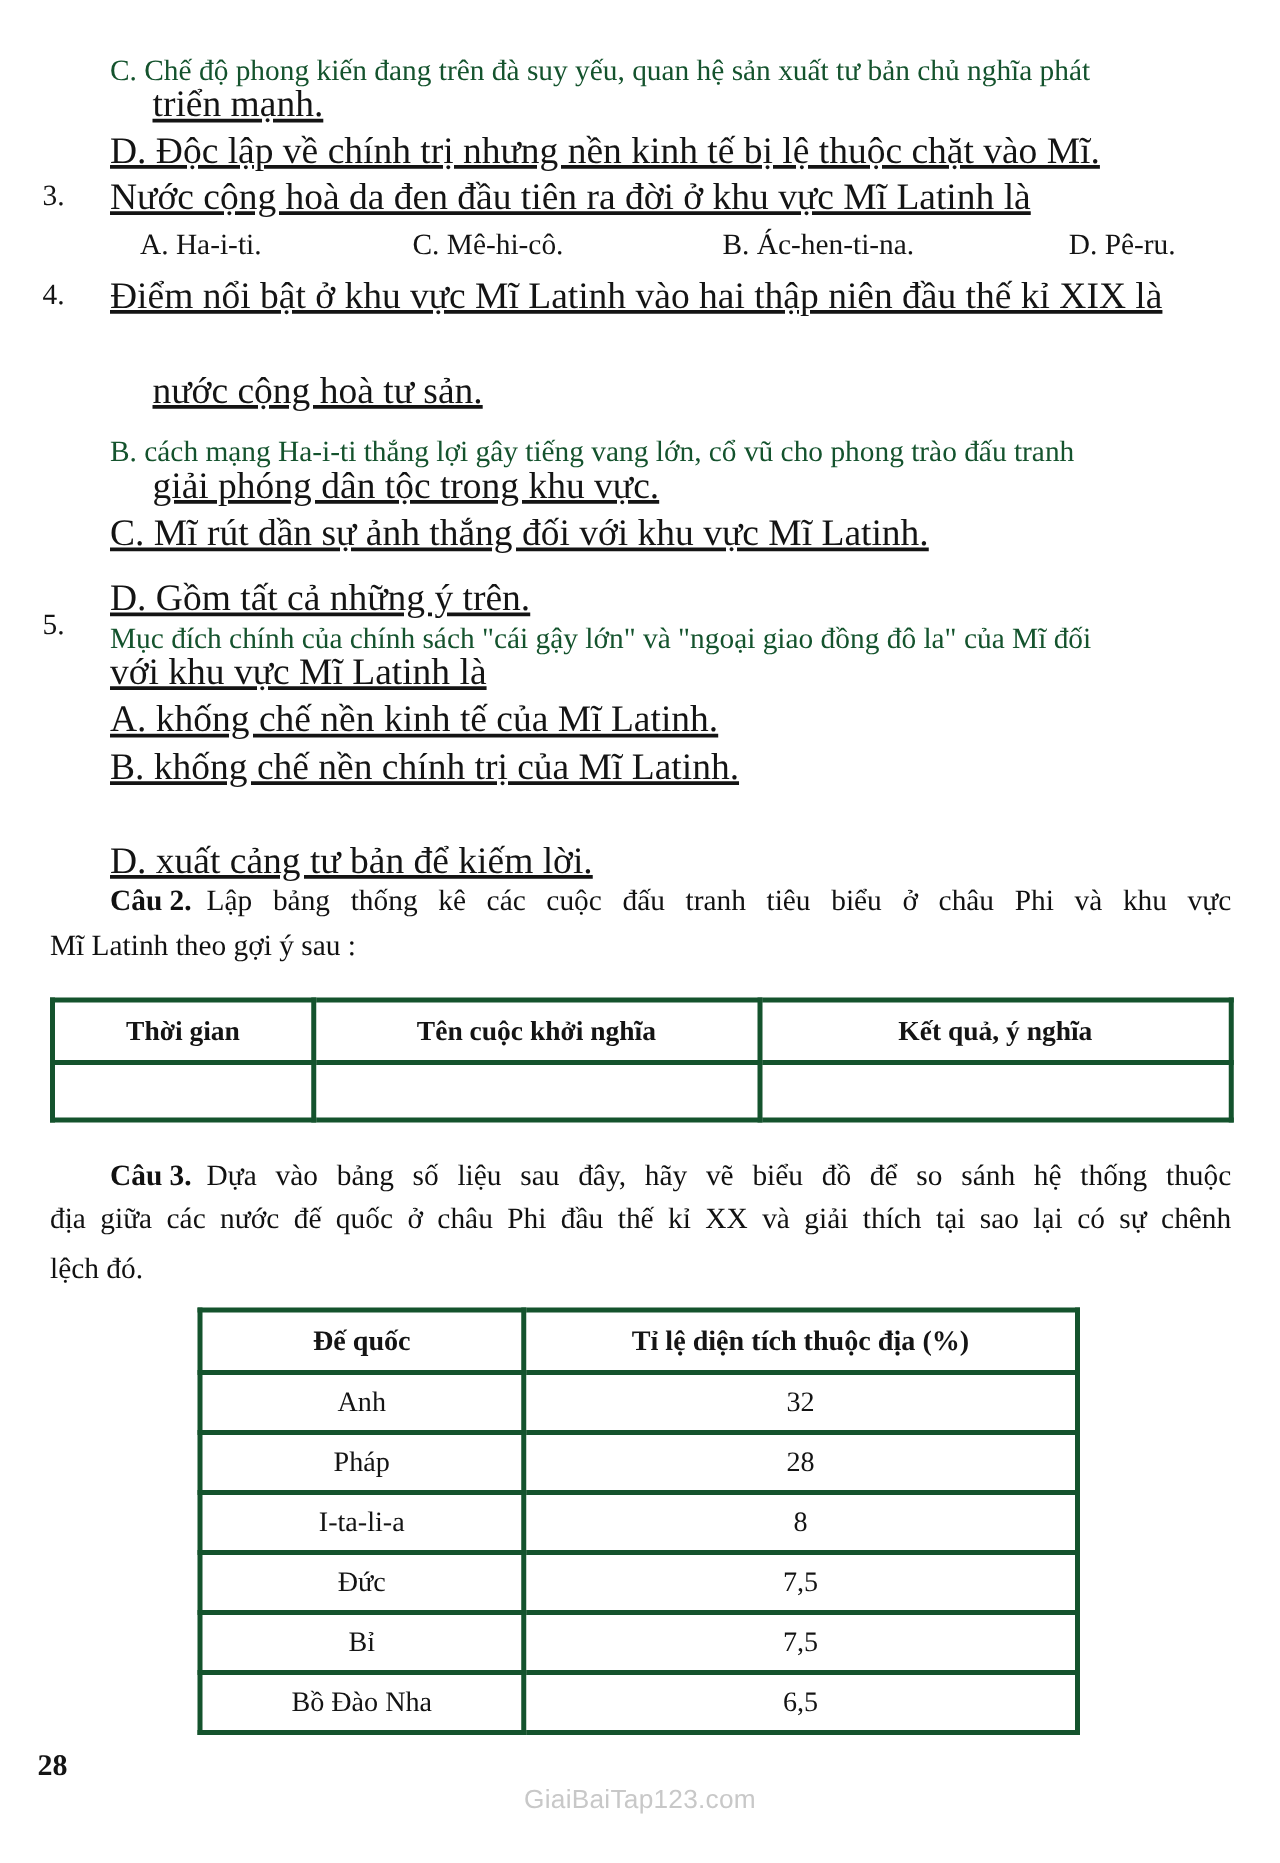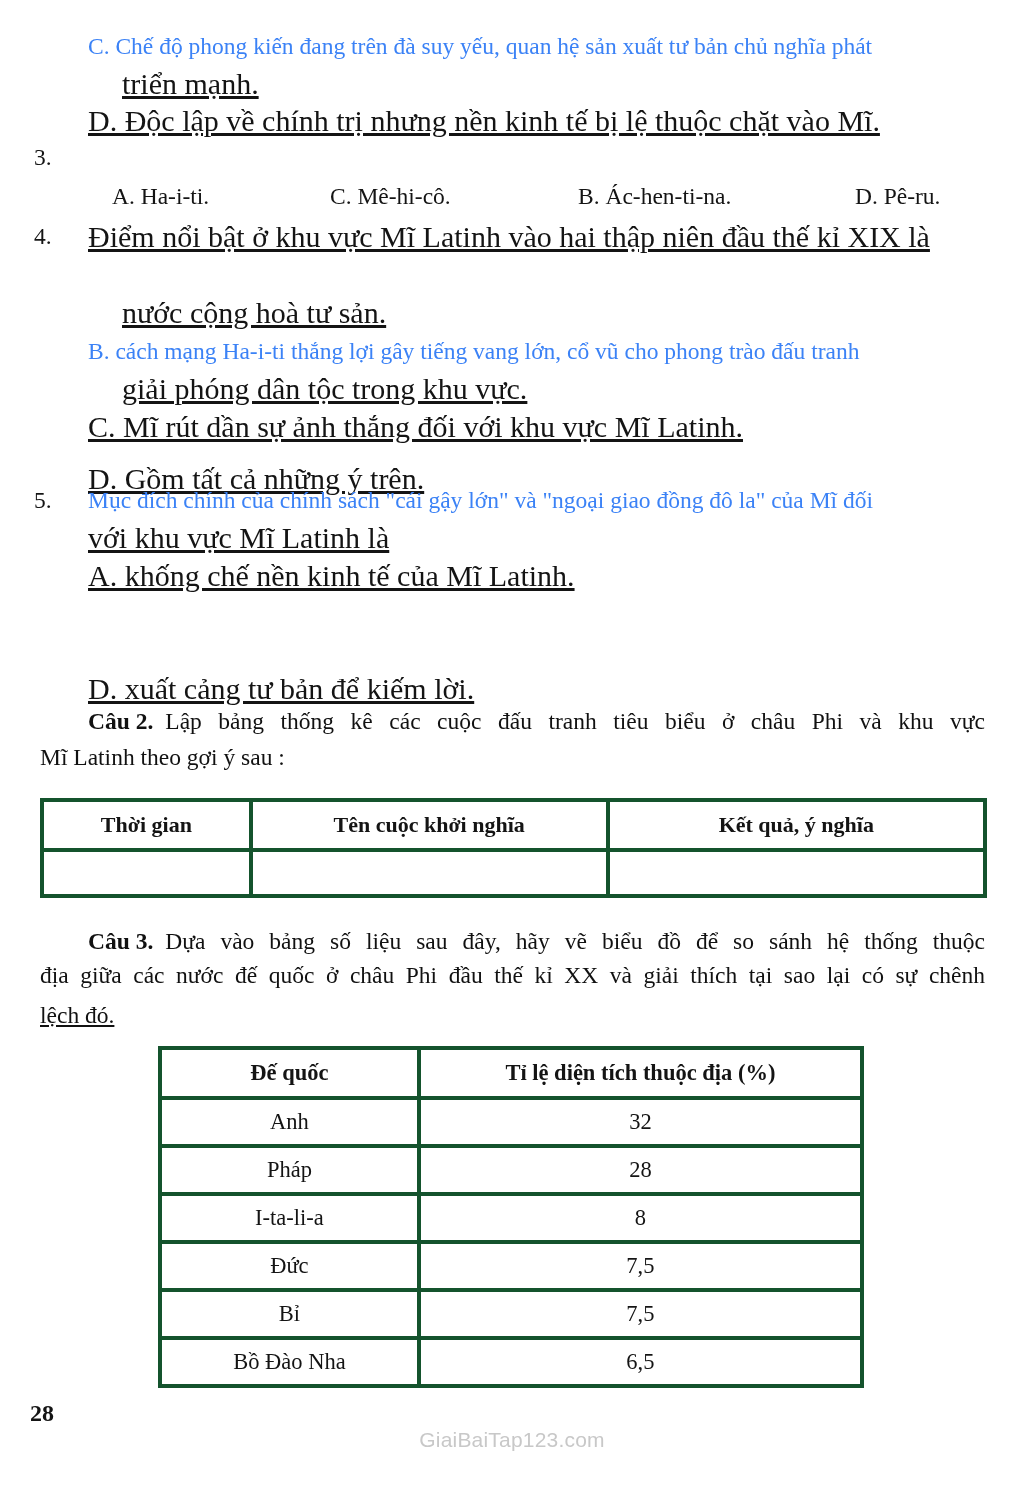--- a/index.html
+++ b/index.html
@@ -29,21 +29,22 @@
     font-size: 30px;
     line-height: 37px;
     color: #141414;
     white-space: nowrap;
     text-decoration: underline;
   }
   .wrapline {
     position: absolute;
     font-size: 23.5px;
     line-height: 37px;
-    color: #3b82f6;
+    color: #14532d;
+    margin-top: 11px;
   }
 
   .qnum {
     position: absolute;
     font-size: 23.5px;
     line-height: 37px;
     color: #141414;
   }
   .para b, .bold {
     font-weight: bold;
@@ -122,20 +123,21 @@
 </head>
 <body>
 
 <div class="page">
 
   <div class="wrapline" style="left:88px; top:28px; width:880px;">C. Chế độ phong kiến đang trên đà suy yếu, quan hệ sản xuất tư bản chủ nghĩa phát</div>
   <div class="qline" style="left:122px; top:65px;">triển mạnh.</div>
   <div class="qline" style="left:88px; top:102px;">D. Độc lập về chính trị nhưng nền kinh tế bị lệ thuộc chặt vào Mĩ.</div>
 
   <div class="qnum" style="left:34px; top:139px;">3.</div>
+  <div class="qline" style="left:88px; top:139px;">Nước cộng hoà da đen đầu tiên ra đời ở khu vực Mĩ Latinh là</div>
 
   <div class="opt-col" style="left:112px; top:178px;">A. Ha-i-ti.</div>
   <div class="opt-col" style="left:330px; top:178px;">C. Mê-hi-cô.</div>
   <div class="opt-col" style="left:578px; top:178px;">B. Ác-hen-ti-na.</div>
   <div class="opt-col" style="left:855px; top:178px;">D. Pê-ru.</div>
 
   <div class="qnum" style="left:34px; top:218px;">4.</div>
   <div class="qline" style="left:88px; top:218px;">Điểm nổi bật ở khu vực Mĩ Latinh vào hai thập niên đầu thế kỉ XIX là</div>
 
   <div class="qline" style="left:122px; top:294px;">nước cộng hoà tư sản.</div>
@@ -144,20 +146,21 @@
   <div class="qline" style="left:122px; top:370px;">giải phóng dân tộc trong khu vực.</div>
 
   <div class="qline" style="left:88px; top:408px;">C. Mĩ rút dần sự ảnh thắng đối với khu vực Mĩ Latinh.</div>
   <div class="qline" style="left:88px; top:445px;margin-top:15px;">D. Gồm tất cả những ý trên.</div>
 
   <div class="qnum" style="left:34px; top:482px;">5.</div>
   <div class="wrapline" style="left:88px; top:482px; width:890px;">Mục đích chính của chính sách "cái gậy lớn" và "ngoại giao đồng đô la" của Mĩ đối</div>
   <div class="qline" style="left:88px; top:519px;">với khu vực Mĩ Latinh là</div>
 
   <div class="qline" style="left:88px; top:557px;">A. khống chế nền kinh tế của Mĩ Latinh.</div>
+  <div class="qline" style="left:88px; top:595px;">B. khống chế nền chính trị của Mĩ Latinh.</div>
   <div class="qline" style="left:88px; top:670px;">D. xuất cảng tư bản để kiếm lời.</div>
 
   <div style="position:absolute; left:40px; top:708px; width:945px;">
     <div style="display:flex; justify-content:space-between; align-items:baseline;">
       <span class="bold" style="font-size:23.5px; margin-left:48px; margin-right:12px;">Câu 2.</span>
       <span style="font-size:23.5px; flex:1; text-align:justify; text-align-last:justify;">Lập bảng thống kê các cuộc đấu tranh tiêu biểu ở châu Phi và khu vực</span>
     </div>
     <div style="font-size:23.5px; line-height:40px; margin-top:2px;">Mĩ Latinh theo gợi ý sau :</div>
   </div>
 
@@ -177,21 +180,21 @@
       </tr>
     </tbody>
   </table>
 
   <div style="position:absolute; left:40px; top:928px; width:945px;">
     <div style="display:flex; justify-content:space-between; align-items:baseline;">
       <span class="bold" style="font-size:23.5px; margin-left:48px; margin-right:12px;">Câu 3.</span>
       <span style="font-size:23.5px; flex:1; text-align:justify; text-align-last:justify;">Dựa vào bảng số liệu sau đây, hãy vẽ biểu đồ để so sánh hệ thống thuộc</span>
     </div>
     <div style="font-size:23.5px; line-height:40px; text-align:justify; text-align-last:justify;">địa giữa các nước đế quốc ở châu Phi đầu thế kỉ XX và giải thích tại sao lại có sự chênh</div>
-    <div style="font-size:23.5px; line-height:40px;text-decoration:underline;">lệch đó.</div>
+    <div style="font-size:23.5px; line-height:40px;">lệch đó.</div>
   </div>
 
   <table id="table-colony" class="doc-table">
     <thead>
       <tr>
         <th class="c1">Đế quốc</th>
         <th class="c2">Tỉ lệ diện tích thuộc địa (%)</th>
       </tr>
     </thead>
     <tbody id="colony-rows">

